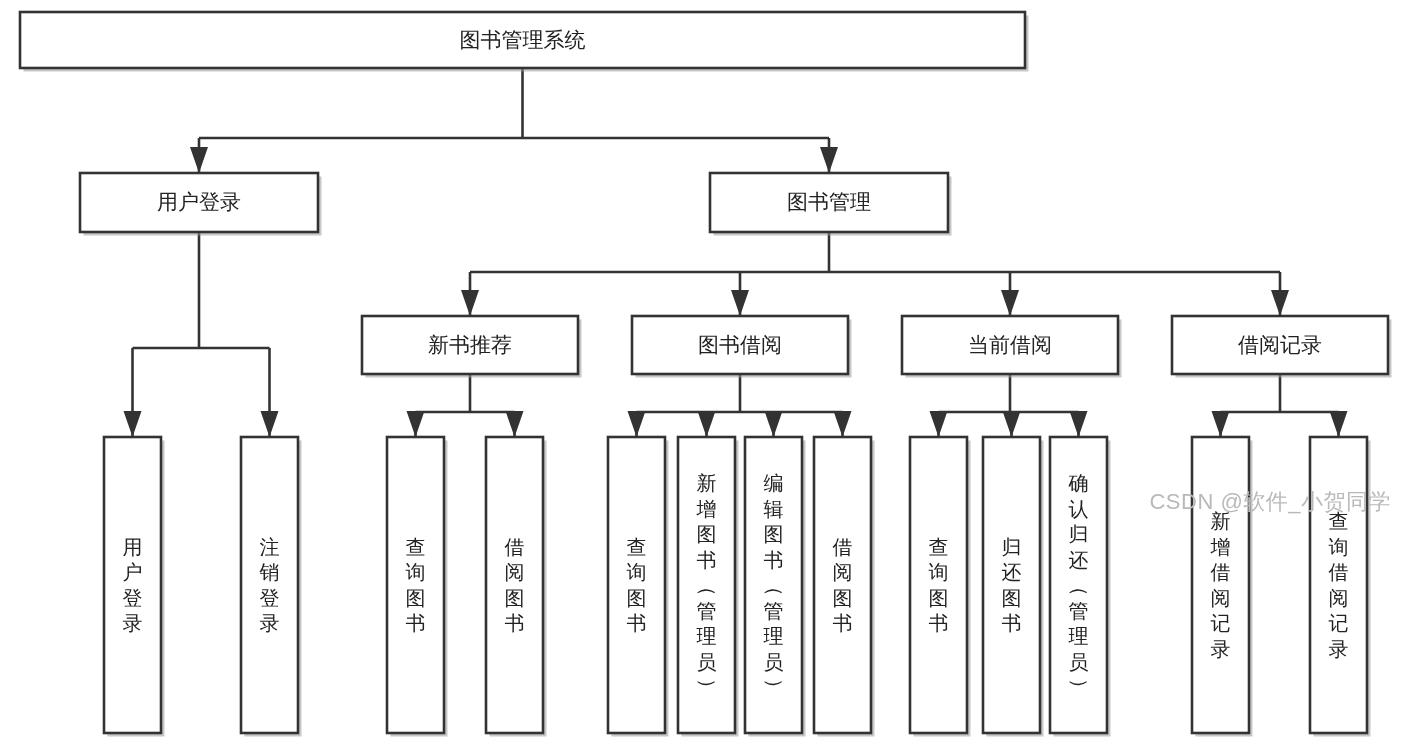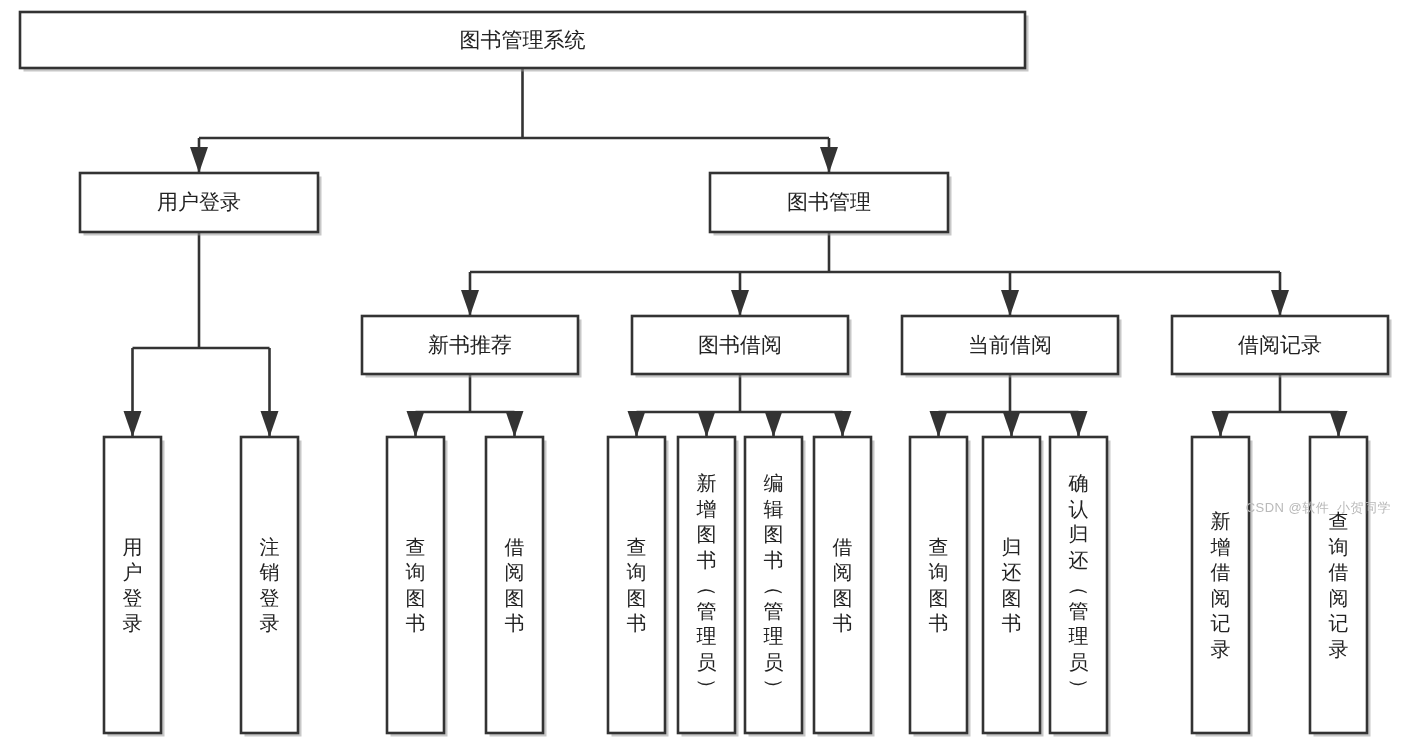--- a/index.html
+++ b/index.html
@@ -56,21 +56,21 @@
     font-family: "Liberation Sans", "DejaVu Sans", sans-serif;
     font-size: 20px;
     fill: #222222;
     text-anchor: middle;
   }
   .watermark {
     position: absolute;
     right: 14px;
     bottom: 6px;
     font-family: "Liberation Sans", "DejaVu Sans", sans-serif;
-    font-size: 13px;
+    font-size: 22px;
     color: #b9b9b9;
     white-space: nowrap;
     letter-spacing: 0.5px;
     user-select: none;
   }
 </style>
 </head>
 <body>
 
 <div id="diagram-root">

